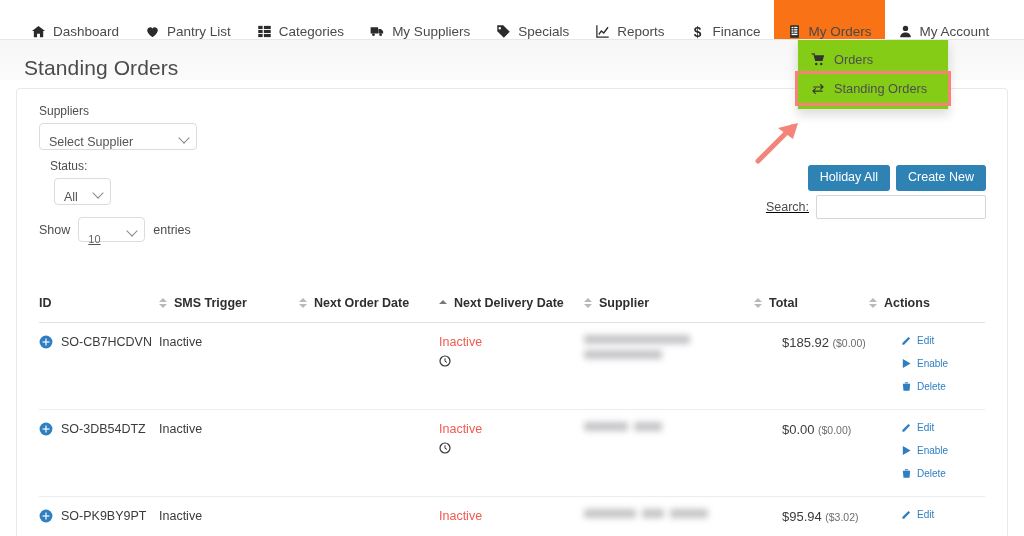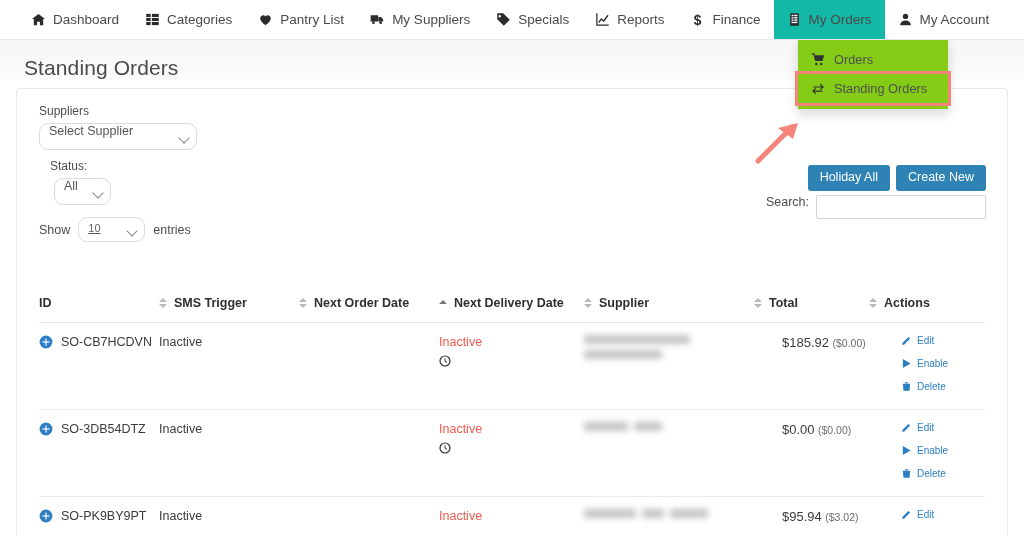--- a/index.html
+++ b/index.html
@@ -18,30 +18,30 @@
     height: 40px;
     background: #ffffff;
     border-bottom: 1px solid #e7e7e7;
     display: flex;
     align-items: stretch;
     padding-left: 18px;
     z-index: 60;
   }
   .nav-item {
     display: flex;
-    align-items: center;
+    align-items: flex-end;
     gap: 7px;
     padding: 0 13px;
     font-size: 13.5px;
     color: #4a4a4a;
     cursor: pointer;
     white-space: nowrap;
     position: relative;
   }
-  .nav-item.active { background: #14b8a6; }
+  .nav-item.active { background: #f97316; }
   .nav-ico { width: 15px; height: 15px; display:inline-block; fill:#2b2b2b; flex:0 0 auto; }
   .nav-ico svg { display:block; width:100%; height:100%; fill:#2b2b2b; }
 
   
   .dropdown {
     position: absolute;
     top: 40px;
     left: 797px;
     width: 152px;
     background: #84cc16;
@@ -93,23 +93,23 @@
     border-radius: 4px 4px 0 0;
   }
 
   
   .filters { position: absolute; left: 22px; top: 15px; }
   .flabel { font-size: 12px; color: #4d4d4d; }
   .select {
     position: relative;
     background: #fff;
     border: 1px solid #dcdcdc;
-    border-radius: 9px;
+    border-radius: 4px;
     height: 27px;
-    display: flex; align-items: flex-start;
+    display: flex; align-items: flex-end;
     padding: 0 24px 0 9px;
     font-size: 12.5px; color: #555;
     cursor: pointer;
     white-space: nowrap;
   }
   .select .chev {
     position: absolute; right: 8px; top: 50%;
     width: 8px; height: 8px; margin-top: -3px;
     border-right: 1.6px solid #888; border-bottom: 1.6px solid #888;
     transform: rotate(45deg);
@@ -127,21 +127,21 @@
     background: #2e82b4;
     color: #fff;
     font-size: 12.5px;
     padding: 6px 12px 7px;
     border-radius: 3px;
     border: none;
     cursor: pointer;
     line-height: 1;
     white-space: nowrap;
   }
-  .searchrow { position: absolute; right: 21px; top: 106px; display: flex; gap: 7px; }
+  .searchrow { position: absolute; right: 21px; top: 106px; display: flex; align-items: center; gap: 7px; text-decoration: underline; }
   .searchrow label { font-size: 12.5px; color: #4d4d4d; }
   .search-input {
     width: 170px; height: 24px;
     border: 1px solid #d6d6d6;
     border-radius: 2px;
     background: #fff;
     outline: none;
     font-size: 12px;
     padding: 0 6px;
     font-family: "Liberation Sans", sans-serif;
@@ -218,38 +218,38 @@
         <svg viewBox="0 0 24 24">
           <path d="M12 3 1.5 11.3h3V21h5.2v-5.6h4.6V21h5.2v-9.7h3L12 3z"></path>
         </svg>
       </span>
     <span>Dashboard</span>
   </div>
 
   <div class="nav-item">
     <span class="nav-ico">
         <svg viewBox="0 0 24 24">
+          <path d="M12 21s-8.5-5.3-8.5-11A4.8 4.8 0 0 1 12 7.2 4.8 4.8 0 0 1 20.5 10c0 5.7-8.5 11-8.5 11z"></path>
+        </svg>
+      </span>
+    <span>Pantry List</span>
+  </div>
+
+  <div class="nav-item">
+    <span class="nav-ico">
+        <svg viewBox="0 0 24 24">
           <rect x="2" y="3" width="7" height="5"></rect>
           <rect x="2" y="9.5" width="7" height="5"></rect>
           <rect x="2" y="16" width="7" height="5"></rect>
           <rect x="11" y="3" width="11" height="5"></rect>
           <rect x="11" y="9.5" width="11" height="5"></rect>
           <rect x="11" y="16" width="11" height="5"></rect>
         </svg>
       </span>
     <span>Categories</span>
-  </div>
-
-  <div class="nav-item">
-    <span class="nav-ico">
-        <svg viewBox="0 0 24 24">
-          <path d="M12 21s-8.5-5.3-8.5-11A4.8 4.8 0 0 1 12 7.2 4.8 4.8 0 0 1 20.5 10c0 5.7-8.5 11-8.5 11z"></path>
-        </svg>
-      </span>
-    <span>Pantry List</span>
   </div>
 
   <div class="nav-item">
     <span class="nav-ico">
         <svg viewBox="0 0 24 24">
           <path d="M1 5h12v10H1zM13.5 8h4l3.5 3.5V15h-7.5z"></path>
           <circle cx="5.5" cy="17" r="2.2"></circle>
           <circle cx="17" cy="17" r="2.2"></circle>
         </svg>
       </span>

